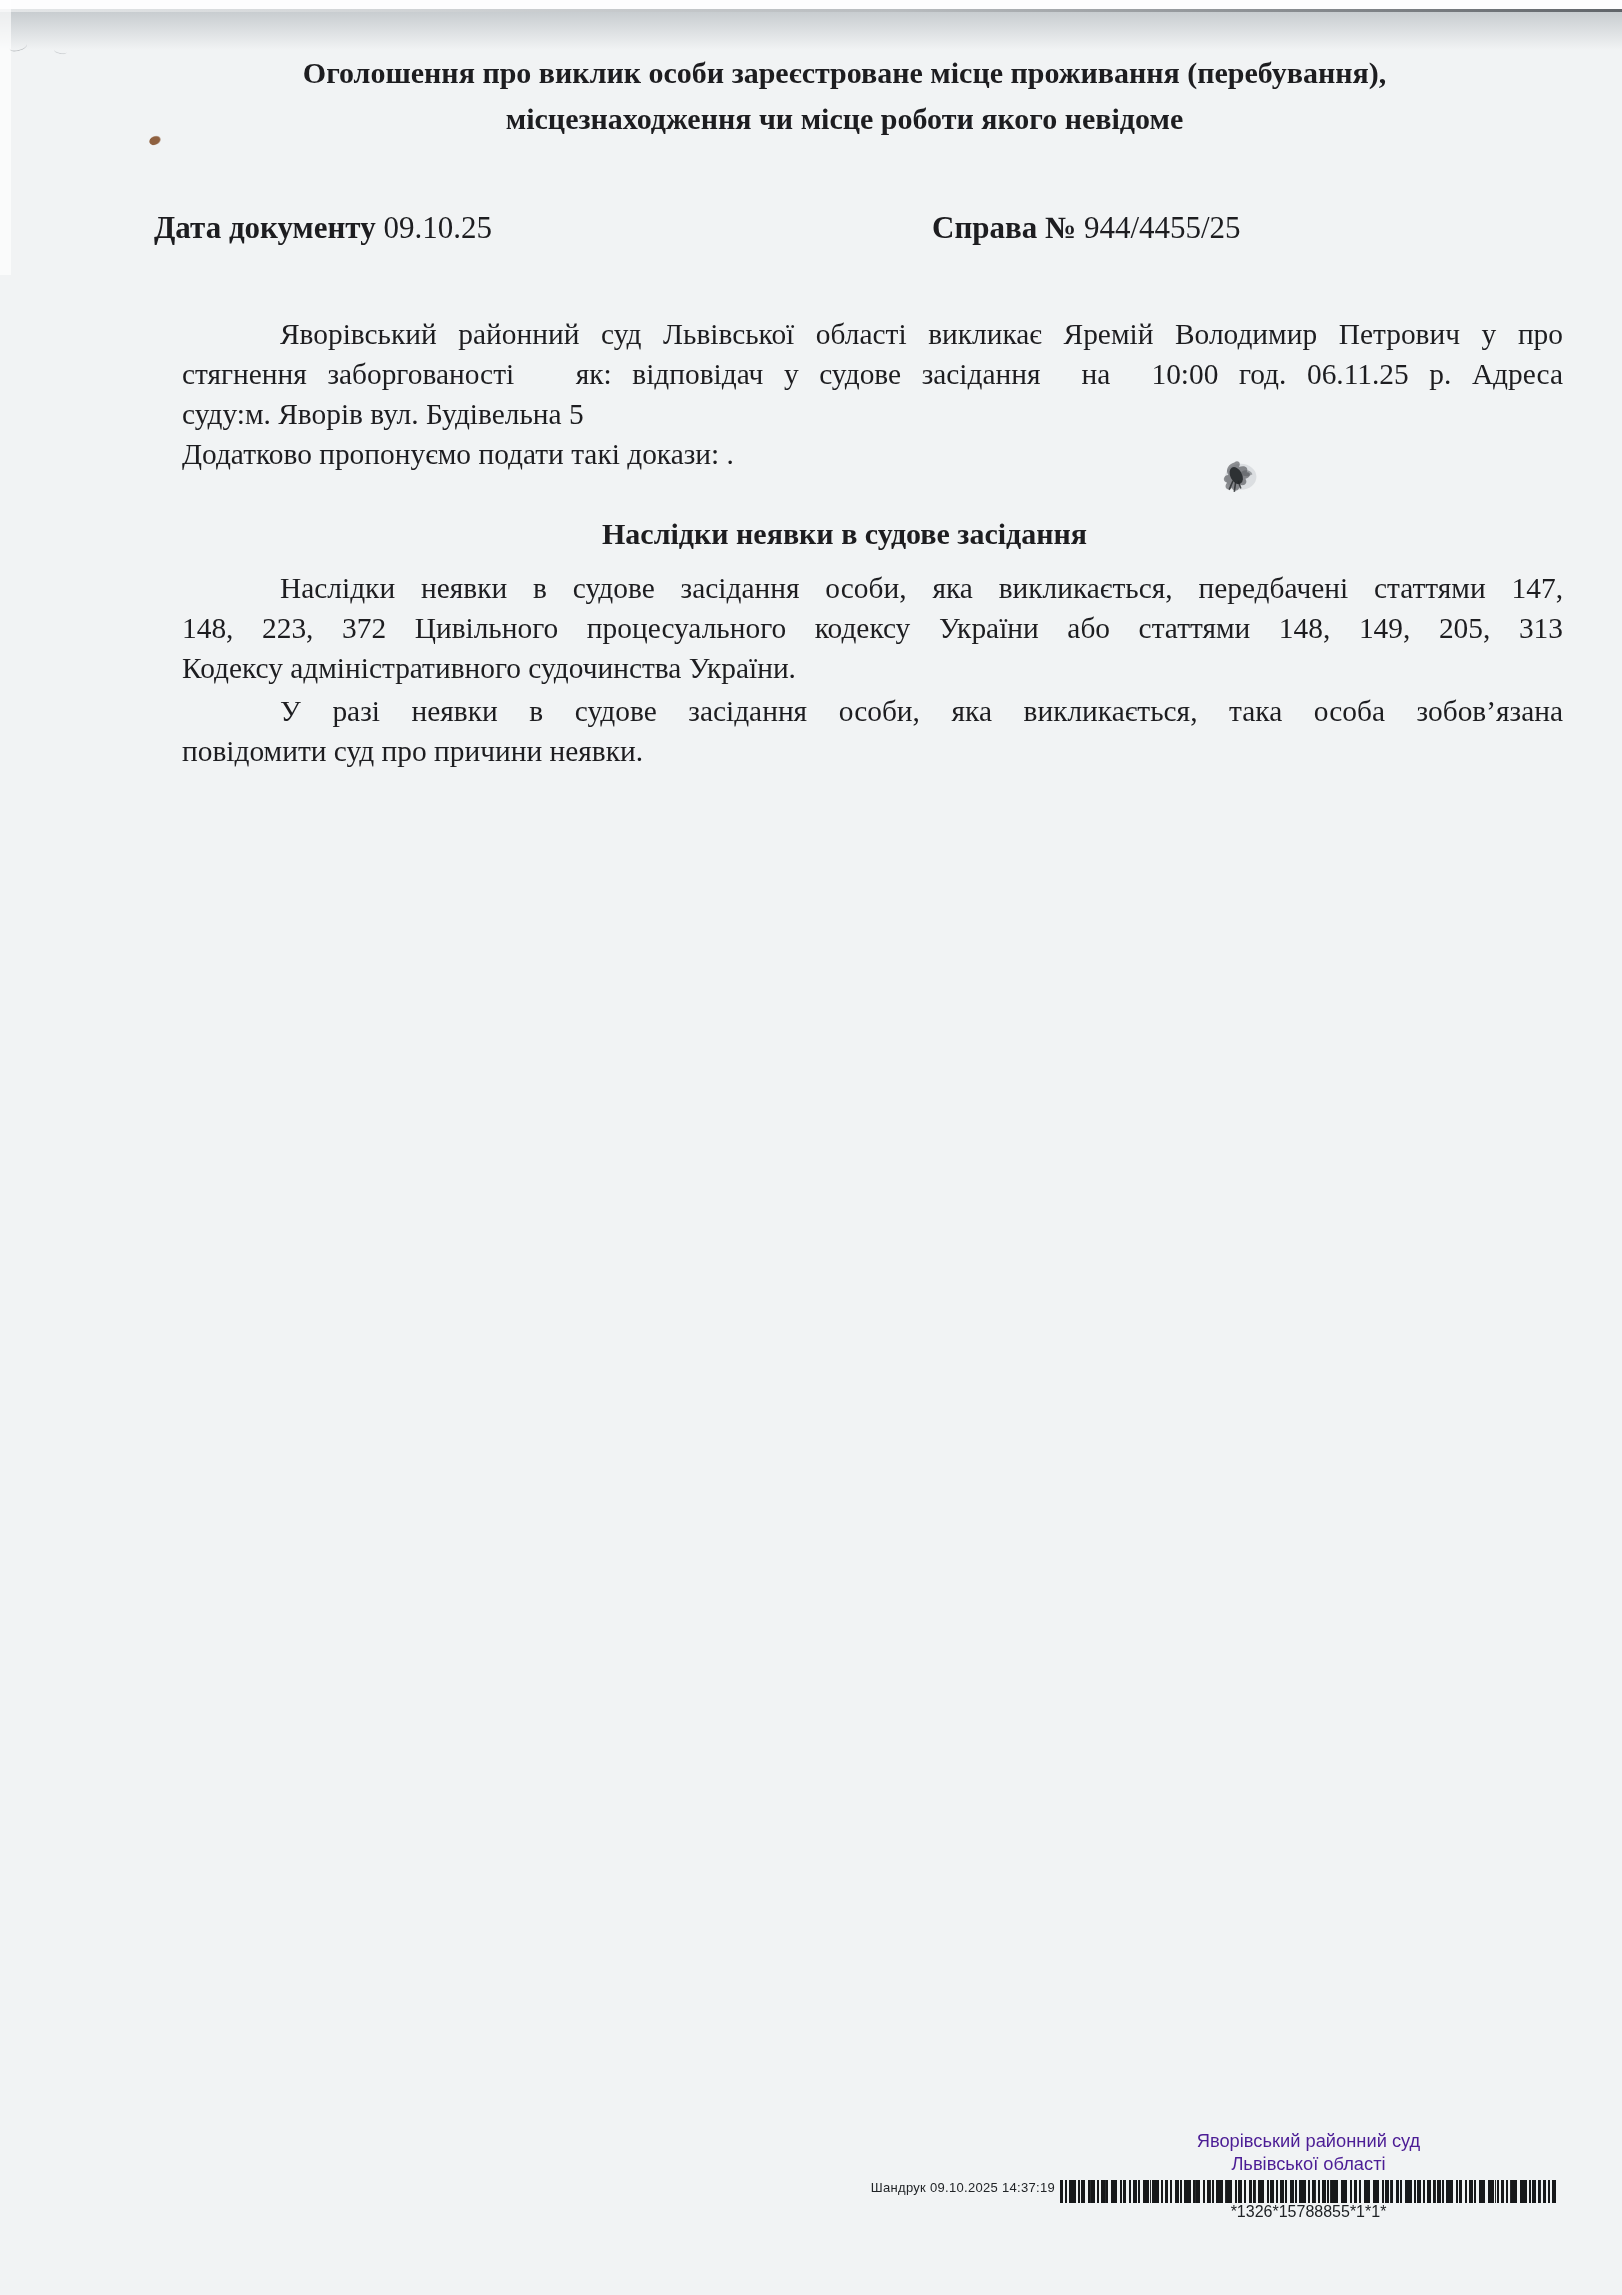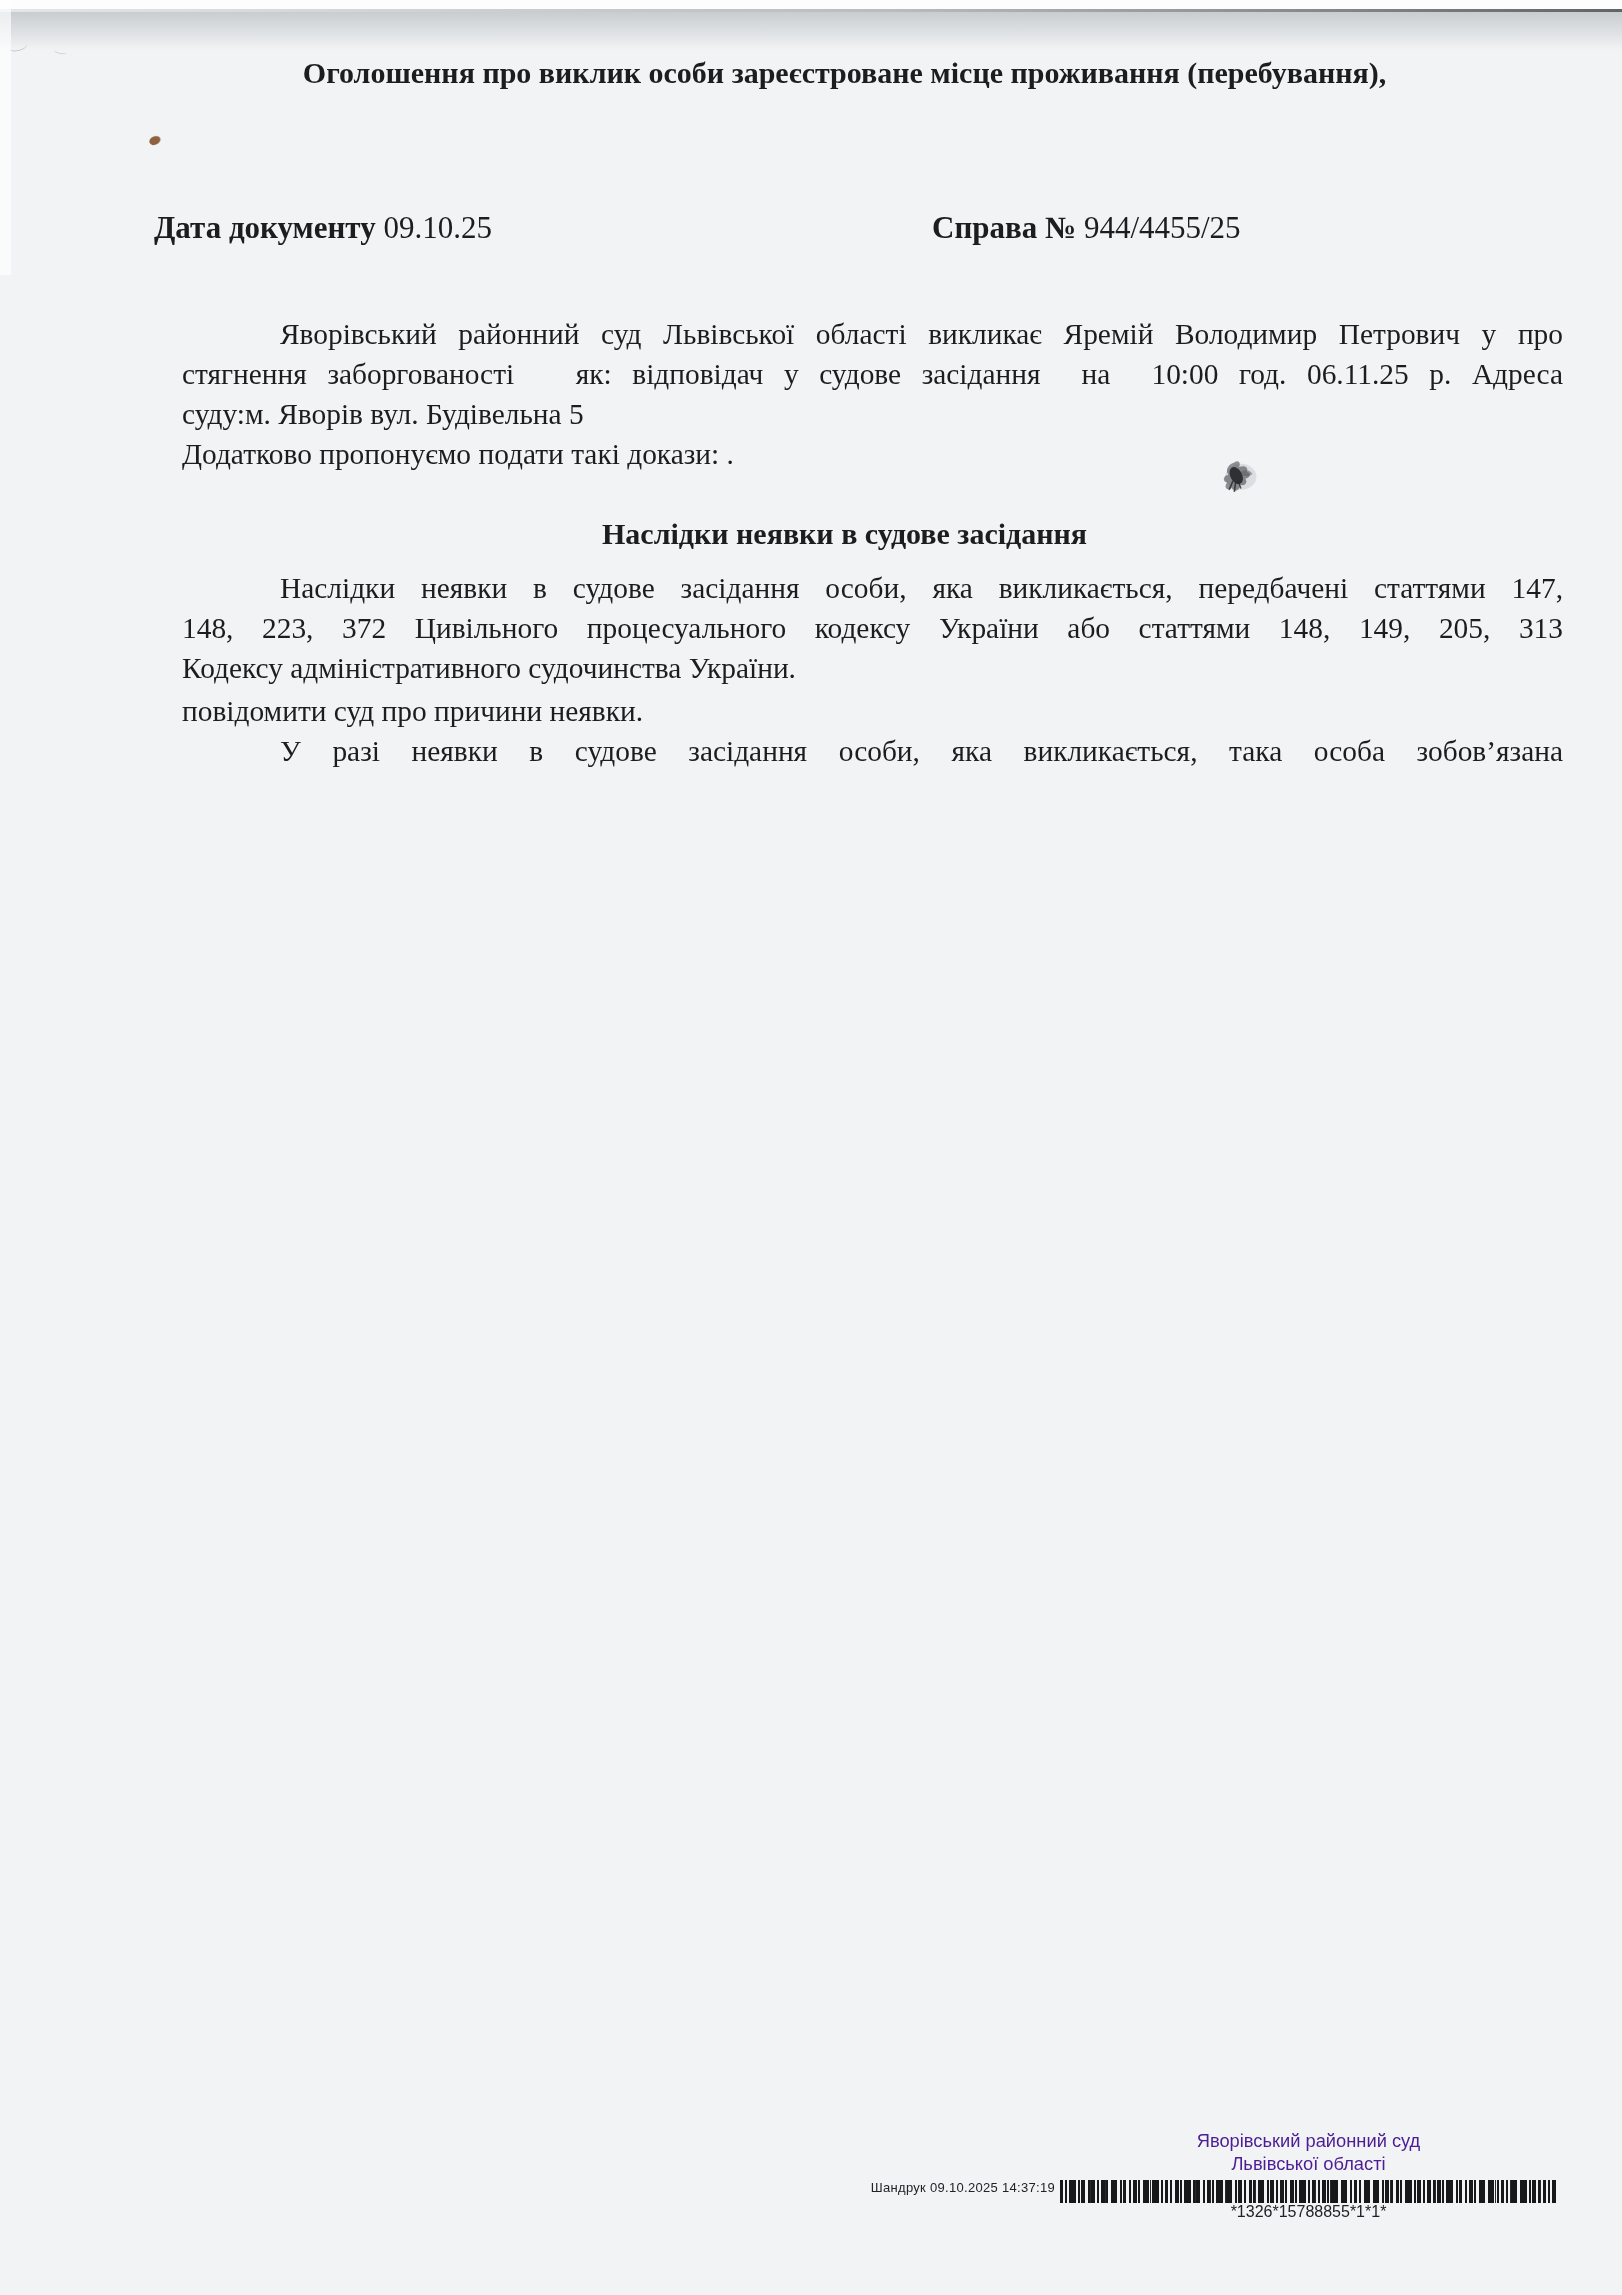--- a/index.html
+++ b/index.html
@@ -73,20 +73,21 @@
     <path d="M22 8 C28 3 33 9 29 15 C38 11 45 16 41 23 C49 22 47 32 39 33 C44 40 36 46 30 41 C32 51 22 55 18 47 C11 53 5 45 11 39 C3 37 5 27 13 27 C7 19 14 10 22 8 Z" fill="#3a3d41" opacity="0.55"></path>
     <ellipse cx="25" cy="28" rx="9" ry="14" fill="#1f2225" opacity="0.85" transform="rotate(-28 25 28)"></ellipse>
     <path d="M20 36 L14 50 M24 38 L22 53 M28 36 L32 48" stroke="#26282b" stroke-width="2.5" opacity="0.8" fill="none"></path>
     <path d="M33 22 C40 18 47 20 50 26 C44 30 37 30 33 26 Z" fill="#55595e" opacity="0.5"></path>
   </svg>
 
   <div class="column">
 
     <div class="doc-title">
       <div>Оголошення про виклик особи зареєстроване місце проживання (перебування),</div>
+      <div>місцезнаходження чи місце роботи якого невідоме</div>
     </div>
 
     <div class="meta-row">
       <div>
         <span class="b">Дата документу</span>
         <span>09.10.25</span>
       </div>
       <div class="meta-case">
         <span class="b">Справа №</span>
         <span>944/4455/25</span>
@@ -102,22 +103,22 @@
 
     <div class="section-heading">Наслідки неявки в судове засідання</div>
 
     <div class="para p2">
       <div class="line jl ind">Наслідки неявки в судове засідання особи, яка викликається, передбачені статтями 147,</div>
       <div class="line jl">148, 223, 372 Цивільного процесуального кодексу України або статтями 148, 149, 205, 313</div>
       <div class="line">Кодексу адміністративного судочинства України.</div>
     </div>
 
     <div class="para p3">
+      <div class="line jl ind">У разі неявки в судове засідання особи, яка викликається, така особа зобов’язана</div>
       <div class="line">повідомити суд про причини неявки.</div>
-      <div class="line jl ind">У разі неявки в судове засідання особи, яка викликається, така особа зобов’язана</div>
     </div>
 
   </div>
 
   <div class="footer-court">
     <div>Яворівський районний суд</div>
     <div>Львівської області</div>
   </div>
   <div class="footer-sign">Шандрук 09.10.2025 14:37:19</div>
   <div class="barcode"></div>

